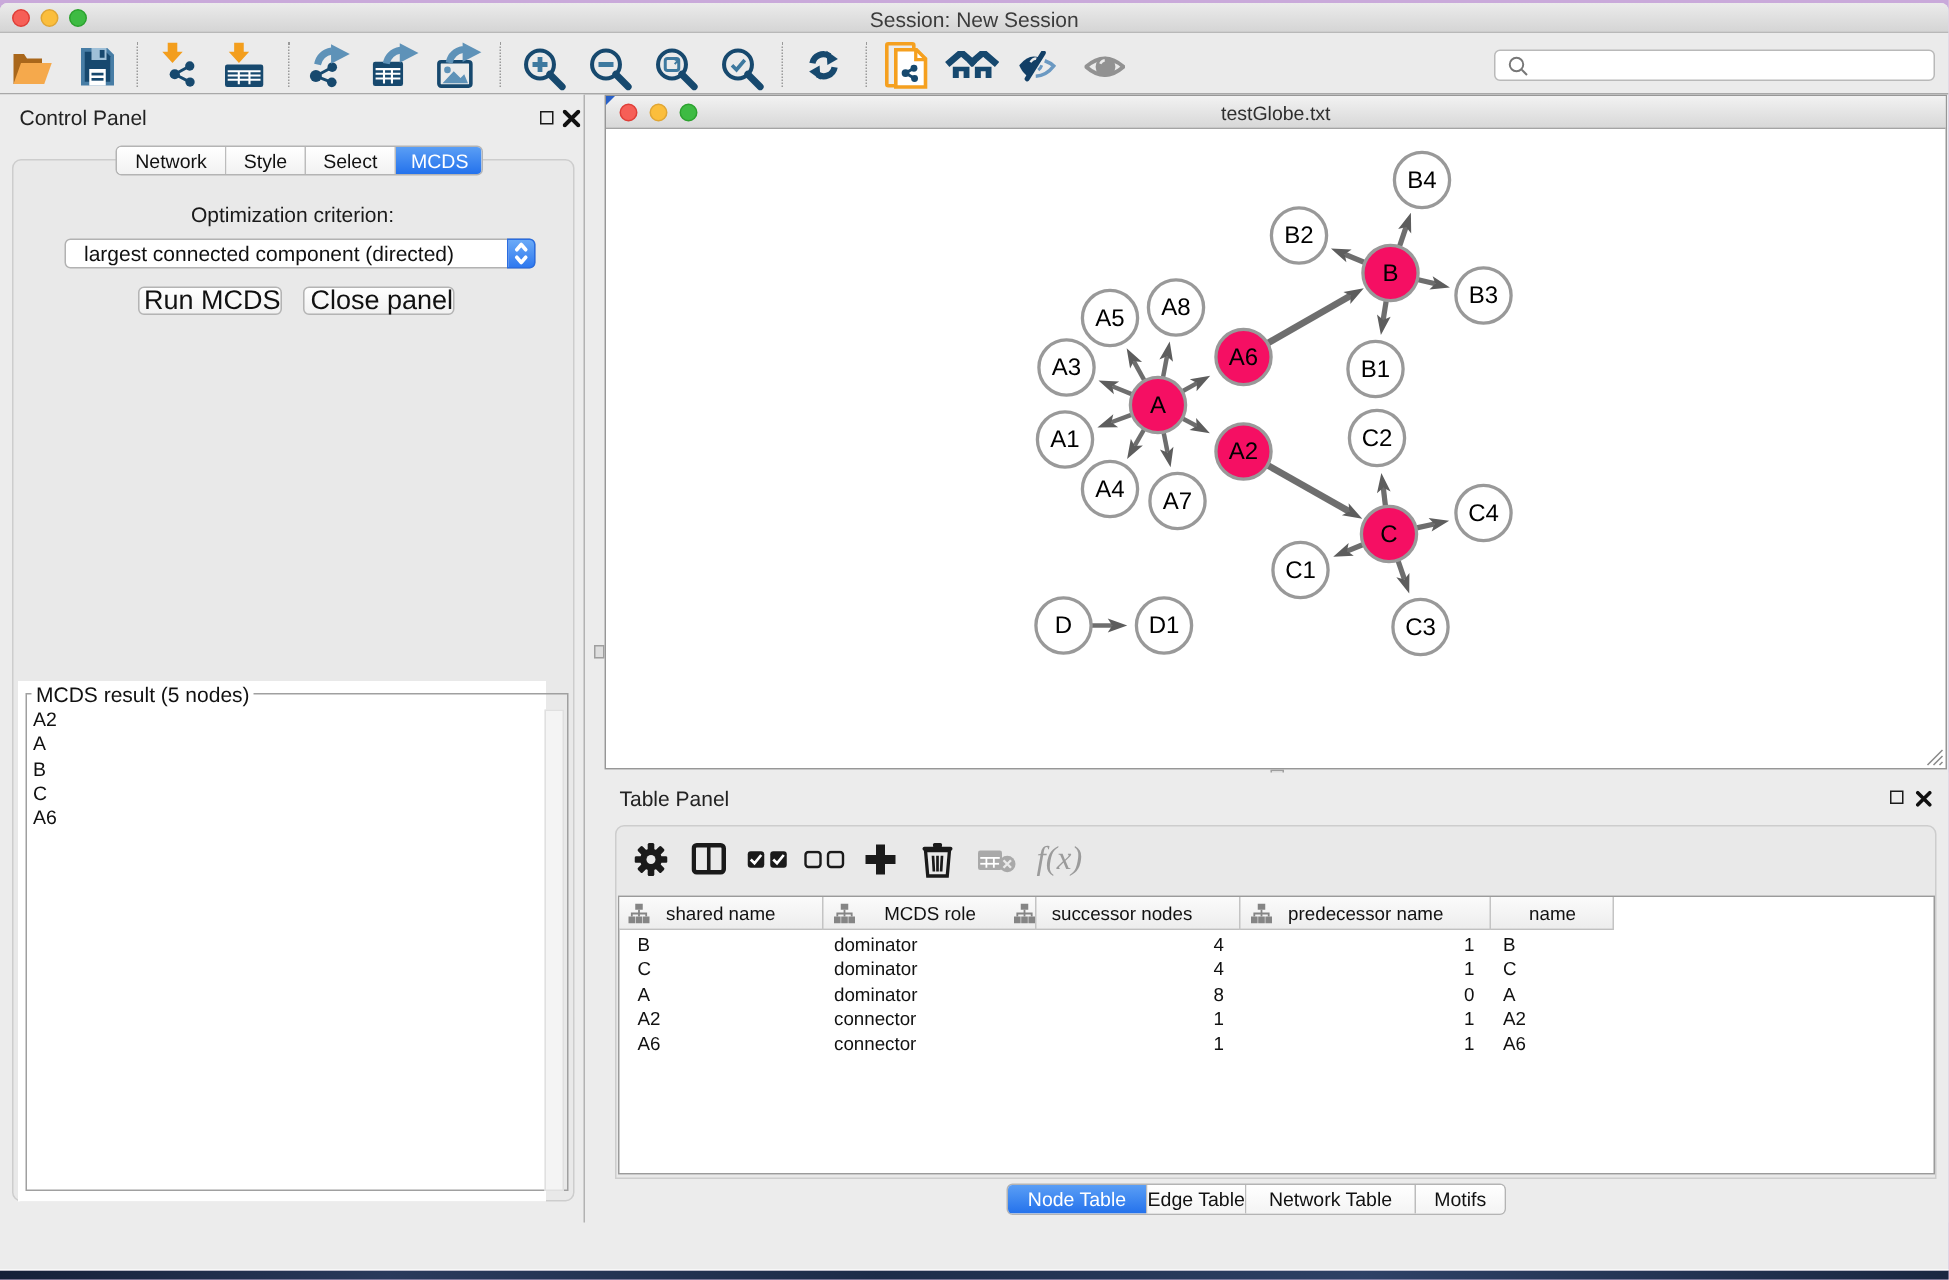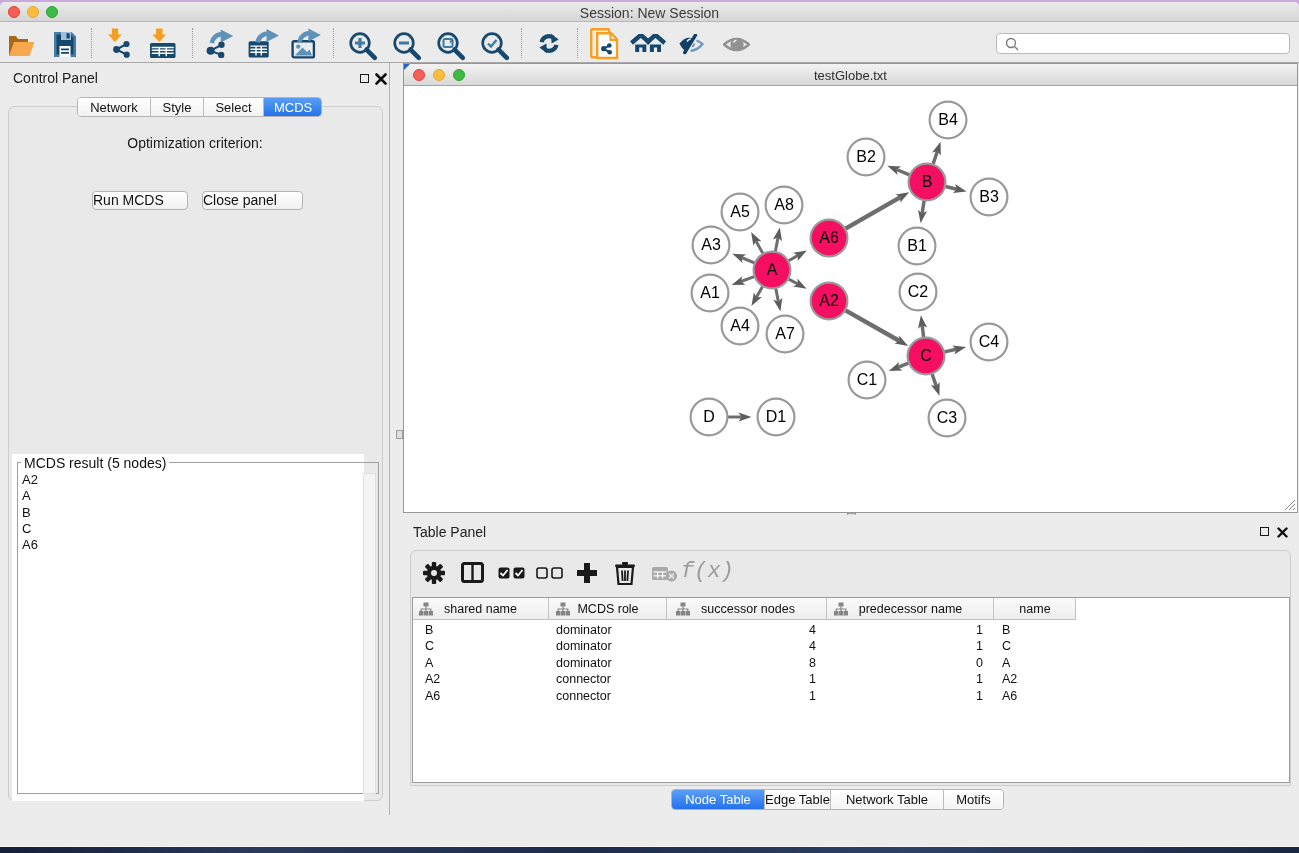--- a/index.html
+++ b/index.html
@@ -18,21 +18,21 @@
 #cp-title{position:absolute;left:13px;top:7px;font-size:14px;color:#222}
 .wbtn{position:absolute;top:11px;width:9px;height:9px;border:1.5px solid #1a1a1a}
 #cp-tabs{position:absolute;left:77px;top:34px;height:20px;display:flex;border:1px solid #b4b4b4;border-radius:4px;overflow:hidden;background:#fff;z-index:5}
 #cp-tabs .tab{font-size:13px;color:#111;padding:2px 10px;text-align:center;background:linear-gradient(#fff,#f2f2f2);border-right:1px solid #bcbcbc;line-height:16px}
 #cp-tabs .tab:last-child{border-right:none}
 #cp-tabs .sel{background:linear-gradient(#5a9ef5,#2472ec);color:#fff}
 #cp-inner{position:absolute;left:8px;top:43px;width:375px;height:695px;background:#e9e9e9;border:1px solid #cdcdcd;border-radius:6px}
 #optlbl{position:absolute;left:0;top:72px;width:390px;text-align:center;font-size:14px;color:#1a1a1a}
 #combo{position:absolute;left:43px;top:96px;width:314px;height:20px;background:#fff;border:1px solid #b2b2b2;border-radius:4px;font-size:14px;line-height:19px;padding-left:12px;color:#111}
 #combo-btn{position:absolute;right:-1px;top:-1px;width:19px;height:20px;border-radius:0 4px 4px 0;background:linear-gradient(#6aaaf7,#2f79ef);border:1px solid #2a6de0}
-.btn{position:absolute;height:19px;background:linear-gradient(#ffffff,#f1f1f1);border:1px solid #b4b4b4;border-radius:4px;font-size:14px;text-align:left;color:#111;line-height:17px}
+.btn{position:absolute;height:19px;background:linear-gradient(#ffffff,#f1f1f1);border:1px solid #b4b4b4;border-radius:4px;font-size:18px;text-align:right;color:#111;line-height:17px}
 #mcds-box{position:absolute;left:12px;top:391px;width:352px;height:347px;background:#fff}
 #mcds-grp{position:absolute;left:5px;top:8px;width:362px;height:332px;border:1px solid #a0a0a0}
 #mcds-lbl{position:absolute;left:3px;top:-8px;background:#fff;padding:0 3px;font-size:14px;color:#111}
 #mcds-list{position:absolute;left:1px;top:9px;width:345px;font-size:13px;line-height:16.3px;color:#111;padding-left:3px}
 #mcds-sb{position:absolute;right:2px;top:10px;width:13px;height:321px;background:#f4f4f4;border:1px solid #e0e0e0}
 
 #nframe{position:absolute;left:403px;top:61px;width:895px;height:450px;background:#fff;border:1px solid #979797}
 #ntitle{position:absolute;left:0;top:0;width:100%;height:22px;background:linear-gradient(#f2f2f2,#d8d8d8);border-bottom:1px solid #a4a4a4}
 #ntitle .t-red{left:9px;top:5px;background:#f65f57;border:1px solid #df3e38}
 #ntitle .t-yel{left:29px;top:5px;background:#fbbe3c;border:1px solid #e0a634}
@@ -197,20 +197,26 @@
         <path d="M1.5 1.5 L10.5 10.5 M10.5 1.5 L1.5 10.5" stroke="#111" stroke-width="2.6" stroke-linecap="round"></path>
       </svg>
   <div id="cp-tabs">
     <div class="tab" style="width:73px">Network</div>
     <div class="tab" style="width:53px">Style</div>
     <div class="tab" style="width:60px">Select</div>
     <div class="tab sel" style="width:57px">MCDS</div>
   </div>
   <div id="cp-inner"></div>
   <div id="optlbl">Optimization criterion:</div>
+  <div id="combo">largest connected component (directed)
+    <div id="combo-btn"><svg width="17" height="18">
+            <path d="M5.5 6.5 L8.5 3 L11.5 6.5" stroke="#fff" stroke-width="2.4" fill="none" stroke-linecap="round" stroke-linejoin="round"></path>
+            <path d="M5.5 11.5 L8.5 15 L11.5 11.5" stroke="#fff" stroke-width="2.4" fill="none" stroke-linecap="round" stroke-linejoin="round"></path>
+          </svg></div>
+  </div>
   <div class="btn" style="left:92px;top:128px;width:96px">Run MCDS</div>
   <div class="btn" style="left:202px;top:128px;width:101px">Close panel</div>
   <div id="mcds-box">
     <div id="mcds-grp">
       <div id="mcds-lbl">MCDS result (5 nodes)</div>
       <div id="mcds-list">A2<br>A<br>B<br>C<br>A6</div>
       <div id="mcds-sb"></div>
     </div>
   </div>
  </div>
@@ -361,27 +367,27 @@
           </svg>
 <svg style="position:absolute;left:241px;top:15px" width="26" height="16">
             <rect x="0" y="1" width="16" height="13" rx="1.5" fill="#a9a9a9"></rect>
             <line x1="1.5" y1="5.94" x2="14.5" y2="5.94" stroke="#fff" stroke-width="1.2"></line>
             <line x1="1.5" y1="9.84" x2="14.5" y2="9.84" stroke="#fff" stroke-width="1.2"></line>
             <line x1="5.6" y1="5.94" x2="5.6" y2="12.5" stroke="#fff" stroke-width="1.2"></line>
             <line x1="10.559999999999999" y1="5.94" x2="10.559999999999999" y2="12.5" stroke="#fff" stroke-width="1.2"></line>
             <circle cx="19.5" cy="10" r="5.5" fill="#a9a9a9"></circle>
             <path d="M17 7.5 L22 12.5 M22 7.5 L17 12.5" stroke="#e9e9e9" stroke-width="1.6"></path>
           </svg>
-<div style="position:absolute;left:270px;top:8px;font-family:Liberation Mono, monospace;font-style:italic;font-size:22px;color:#9b9b9b">f(x)</div>
+<div style="position:absolute;left:280px;top:8px;font-family:Liberation Serif, serif;font-style:italic;font-size:22px;color:#9b9b9b">f(x)</div>
         </div>
   </div>
   <div id="ttable">
     <div id="thead">
       <div class="th" style="left:0;width:136px">shared name</div>
-      <div class="th" style="left:137px;width:117px">MCDS role</div>
+      <div class="th" style="left:137px;width:141px">MCDS role</div>
       <div class="th" style="left:257px;width:157px">successor nodes</div>
       <div class="th" style="left:415px;width:166px">predecessor name</div>
       <div class="th" style="left:582px;width:81px;border-right:1px solid #c4c4c4">name</div>
       <svg style="position:absolute;left:5px;top:4px" width="16" height="14">
             <rect x="5.5" y="0.5" width="5" height="4" fill="#858585"></rect>
             <rect x="1" y="9" width="4.4" height="4.5" fill="#858585"></rect>
             <rect x="5.8" y="9" width="4.4" height="4.5" fill="#858585"></rect>
             <rect x="10.6" y="9" width="4.4" height="4.5" fill="#858585"></rect>
             <path d="M8 4.5 L8 7 M3.2 9 L3.2 7 L12.8 7 L12.8 9 M8 7 L8 9" stroke="#858585" stroke-width="1.2" fill="none"></path>
           </svg>

